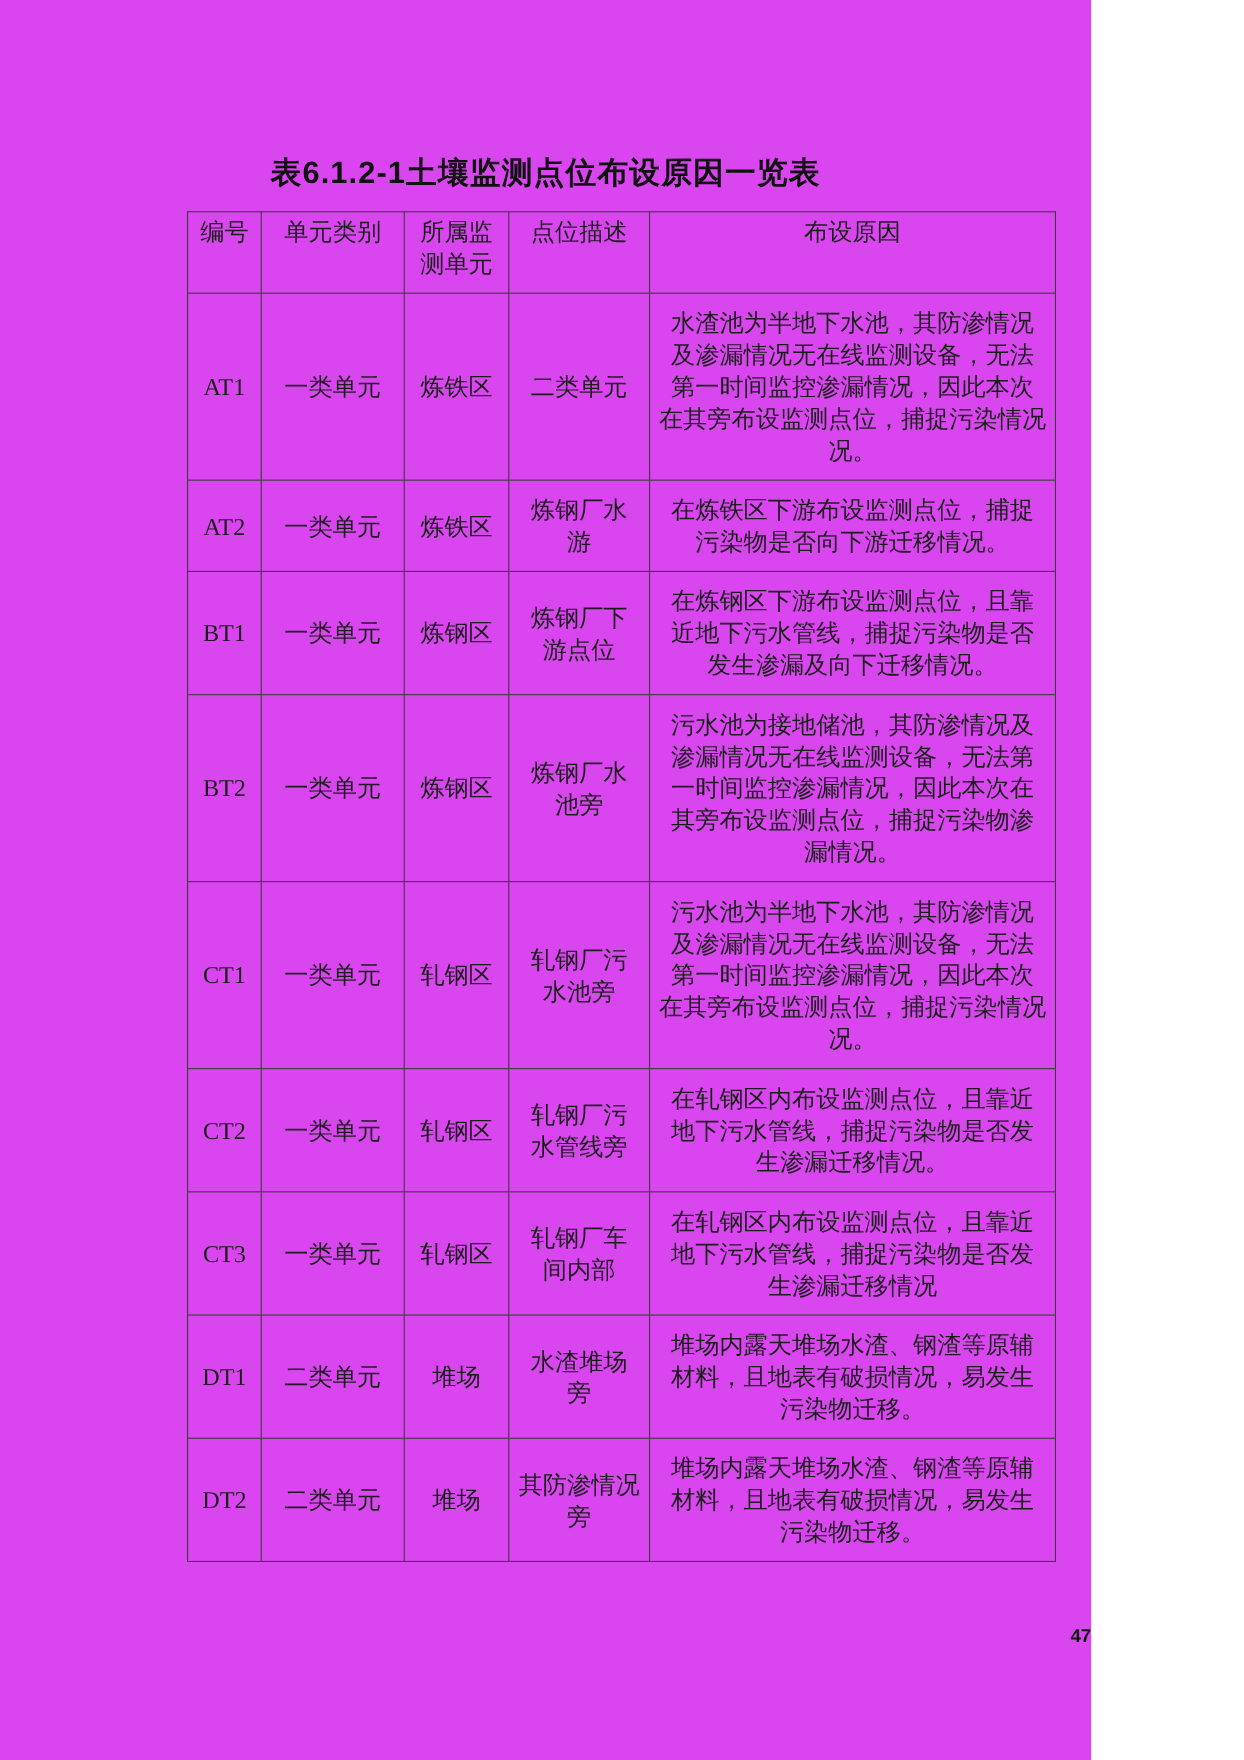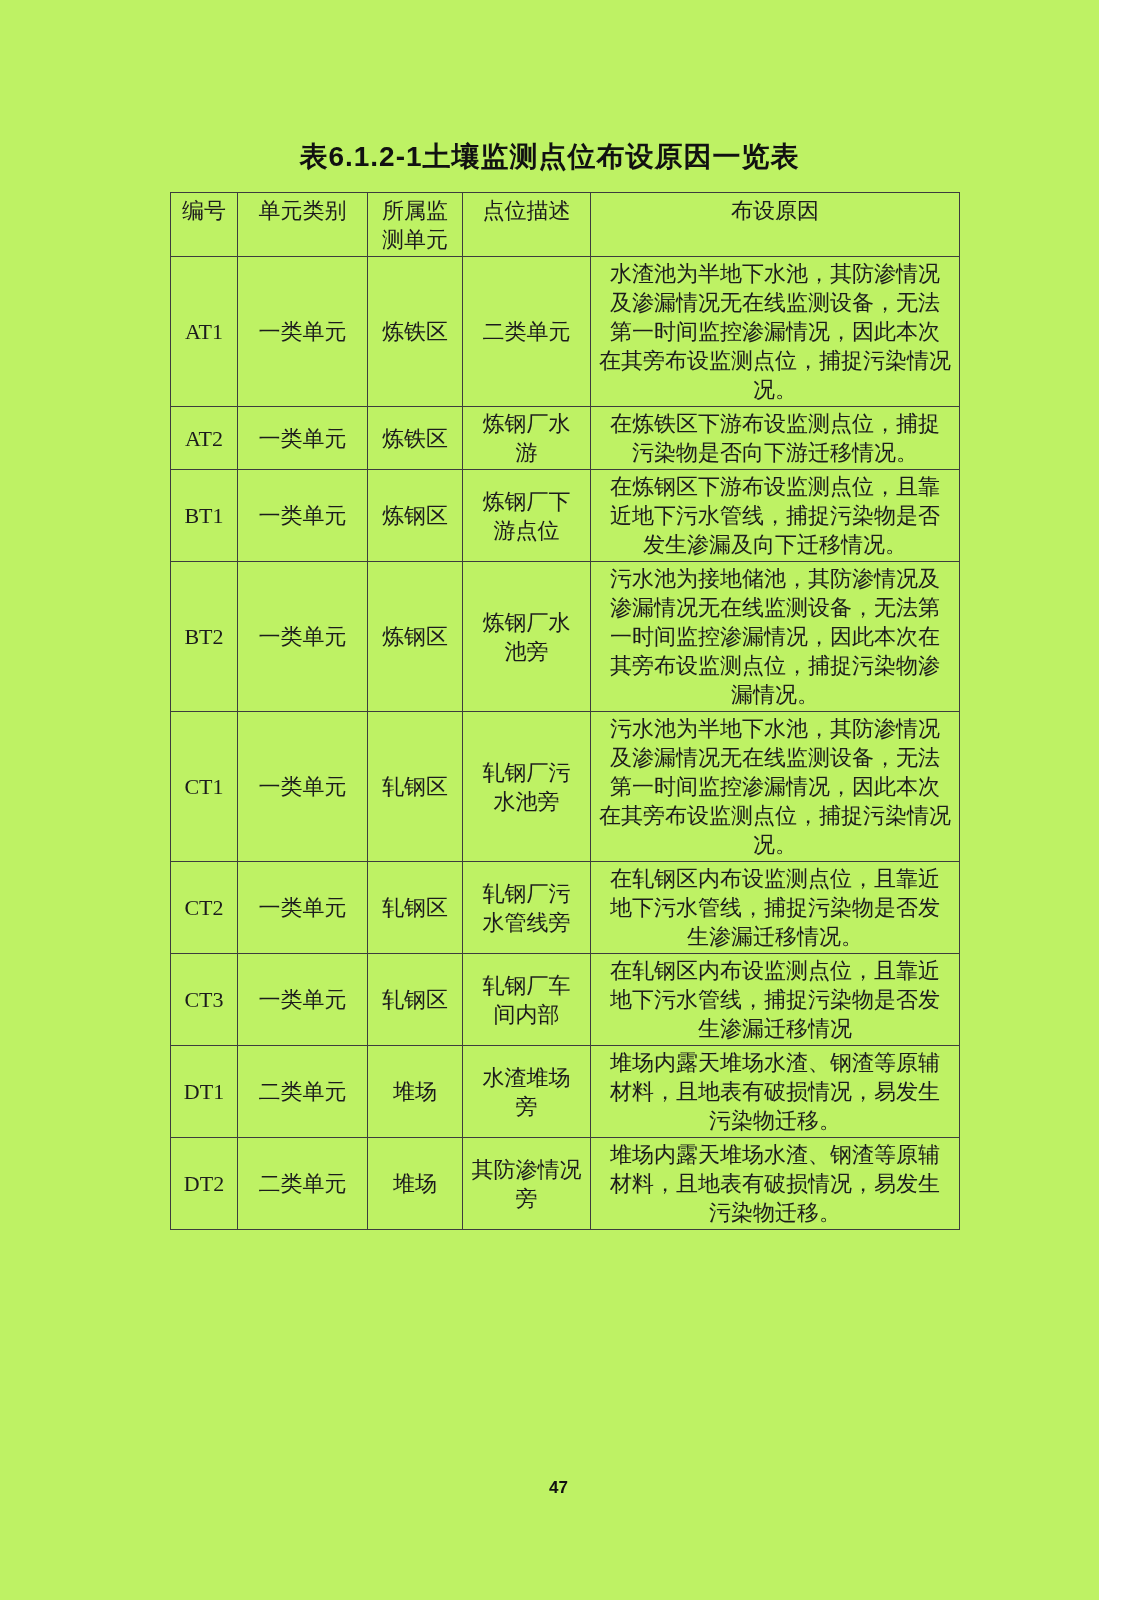--- a/index.html
+++ b/index.html
@@ -1,21 +1,21 @@
 <!DOCTYPE html>
 <html><head>
 <meta charset="utf-8">
 <style>
   * { box-sizing: border-box; }
   html, body { margin: 0; padding: 0; background: #ffffff; }
   .page {
     position: relative;
-    width: 1099px;
+    width: 992px;
     height: 1600px;
-    background: #bef264;
+    background: #d946ef;
     font-family: "Liberation Serif", "DejaVu Serif", serif;
     color: #1a1a1a;
     overflow: hidden;
   }
   .doc-title {
     margin: 0;
     padding-top: 138px;
     padding-bottom: 16px;
     text-align: center;
     font-family: "Liberation Sans", "DejaVu Sans", sans-serif;
@@ -28,21 +28,21 @@
     border-collapse: collapse;
     table-layout: fixed;
     width: 789px;
     margin-left: 170px;
   }
   .data-table th, .data-table td {
     border: 1px solid #3d3d3d;
     font-weight: normal;
     text-align: center;
     white-space: pre-line;
-    padding: 2px 3px;
+    padding: 12px 3px;
     font-size: 22px;
     line-height: 29px;
     color: #1c1c1c;
   }
   .data-table th { vertical-align: top; padding-top: 3px; }
   .data-table td { vertical-align: middle; }
   
   col.c-code  { width: 67px; }
   col.c-type  { width: 130px; }
   col.c-unit  { width: 95px; }
@@ -54,21 +54,21 @@
   tr.h58  { height: 58px; }
   tr.h88  { height: 88px; }
   tr.h90  { height: 90px; }
   tr.h148 { height: 148px; }
   tr.h150 { height: 150px; }
   .page-number {
     position: absolute;
     top: 1478px;
     left: 0;
     width: 100%;
-    text-align: center;
+    text-align: right;
     font-family: "Liberation Sans", "DejaVu Sans", sans-serif;
     font-size: 17px;
     font-weight: bold;
     color: #111111;
     padding-left: 18px;
   }
 </style>
 </head>
 <body>
 

